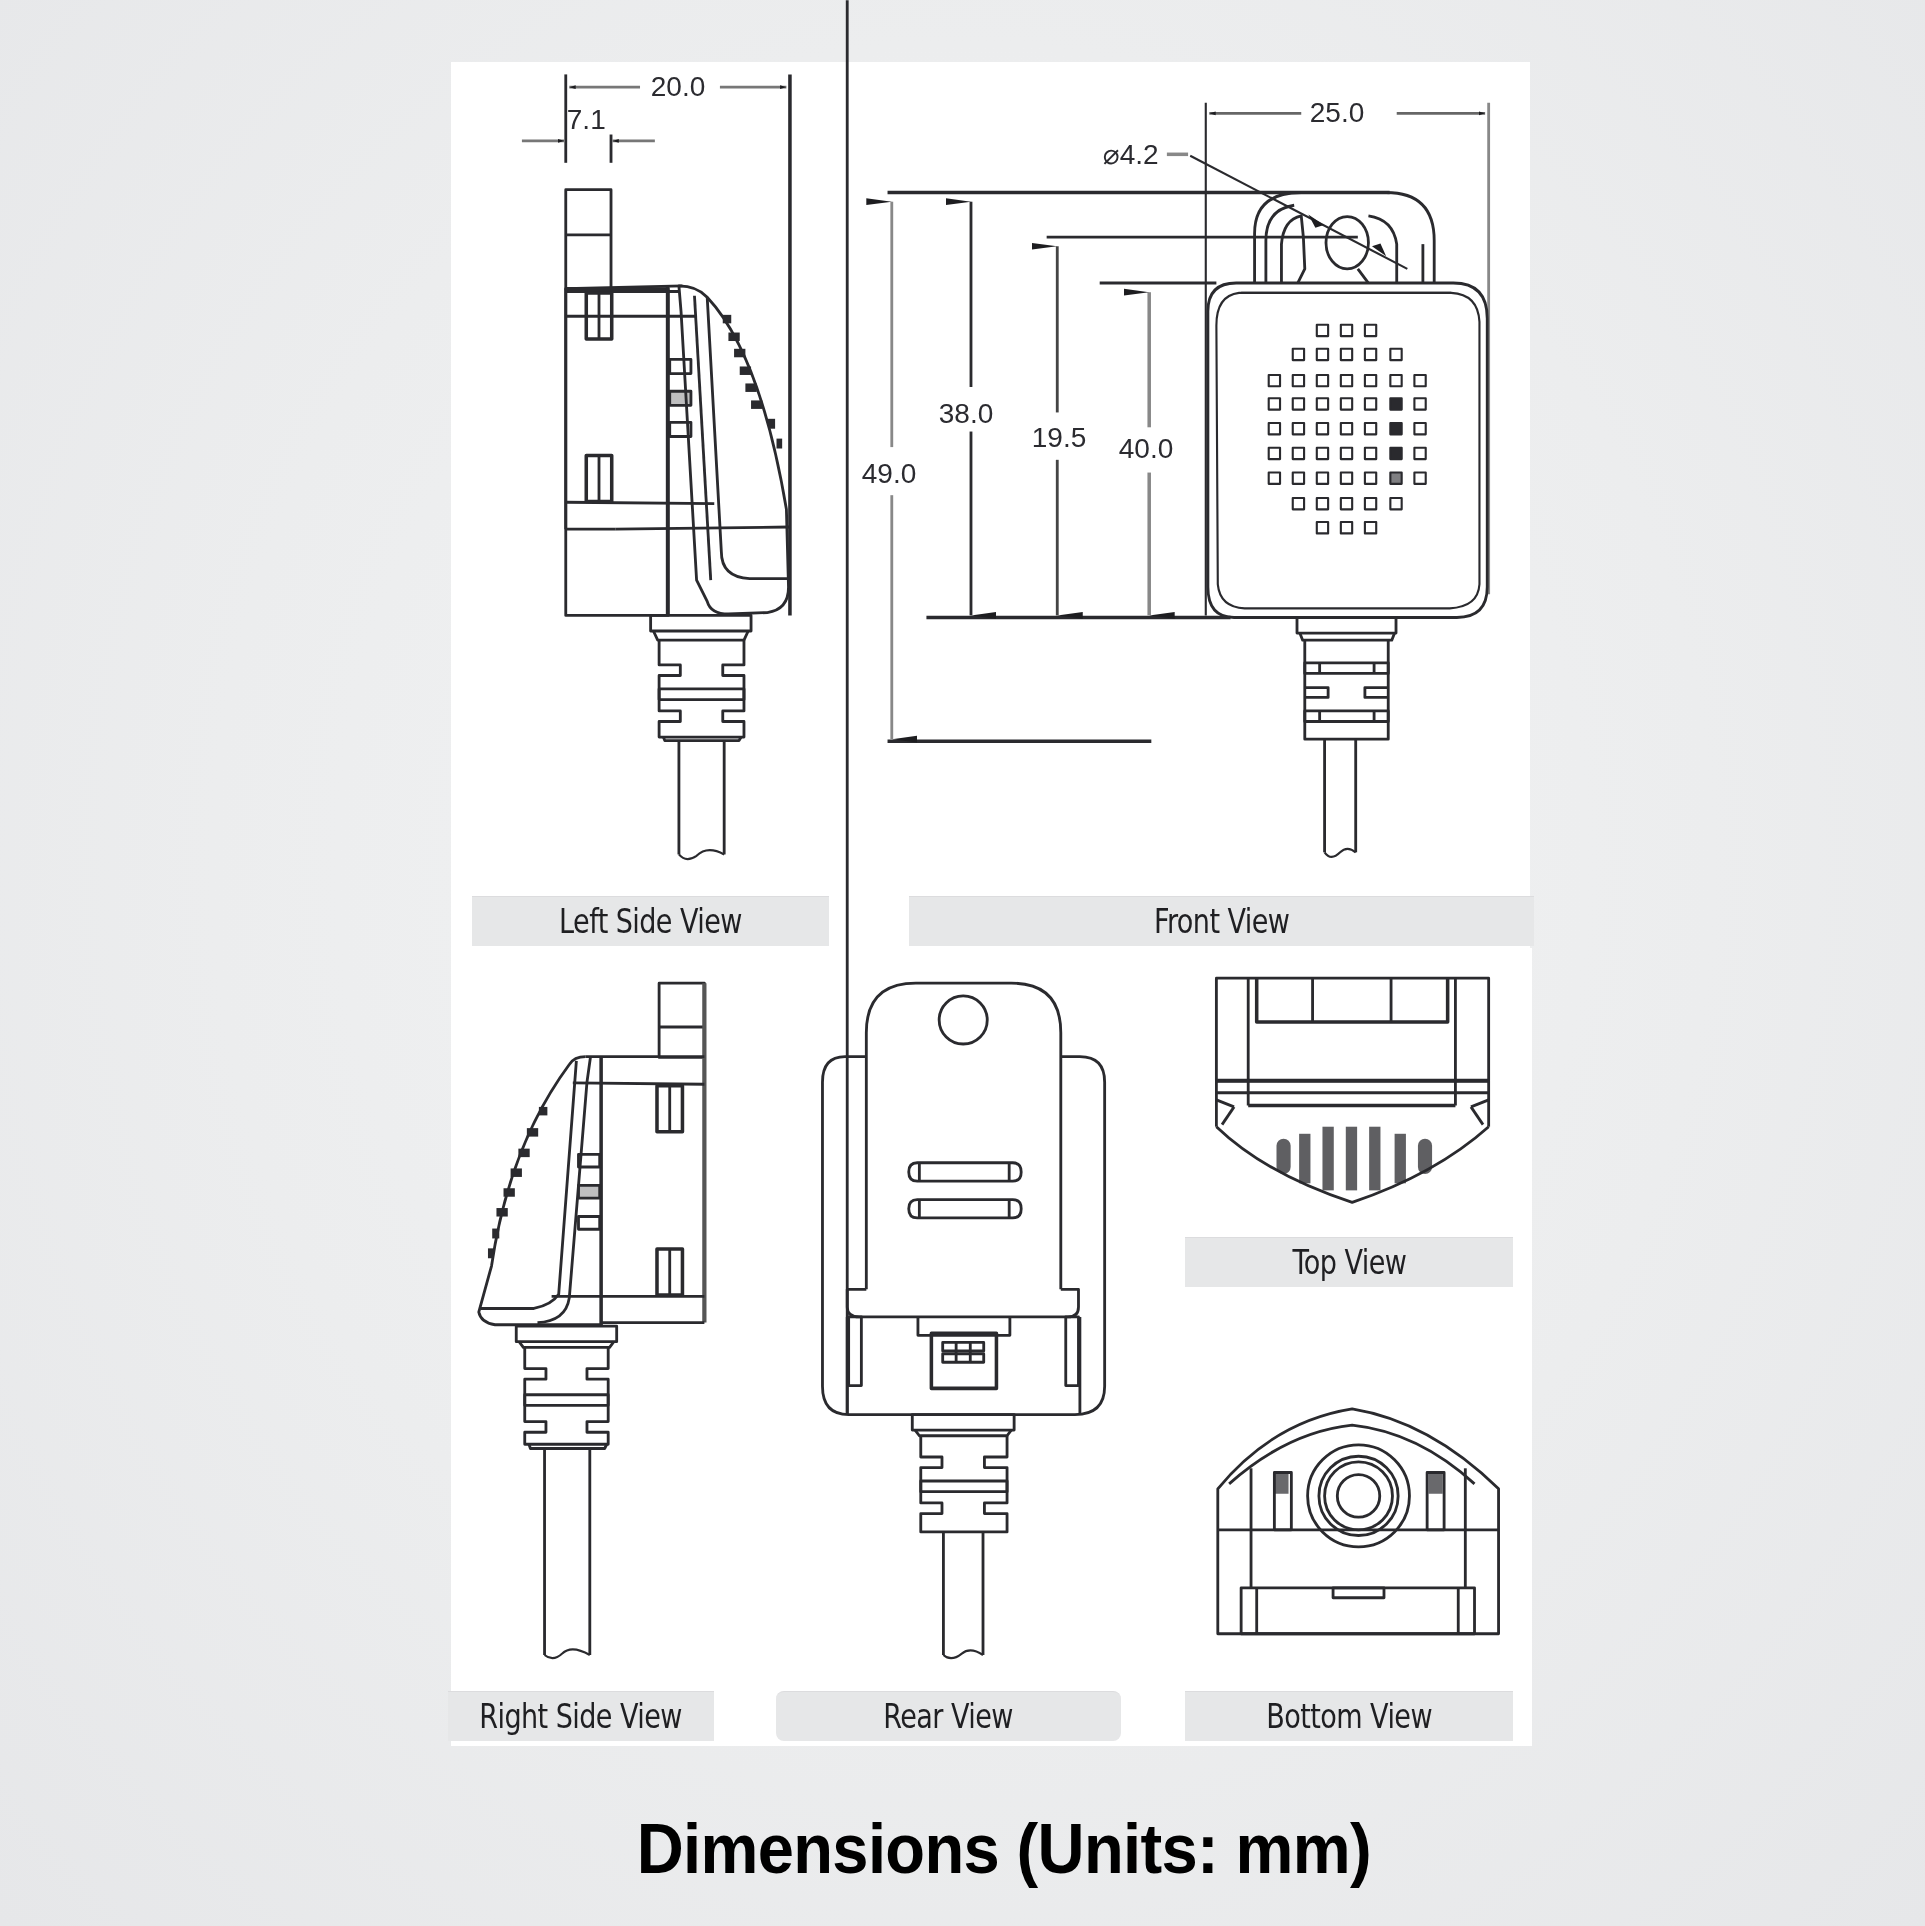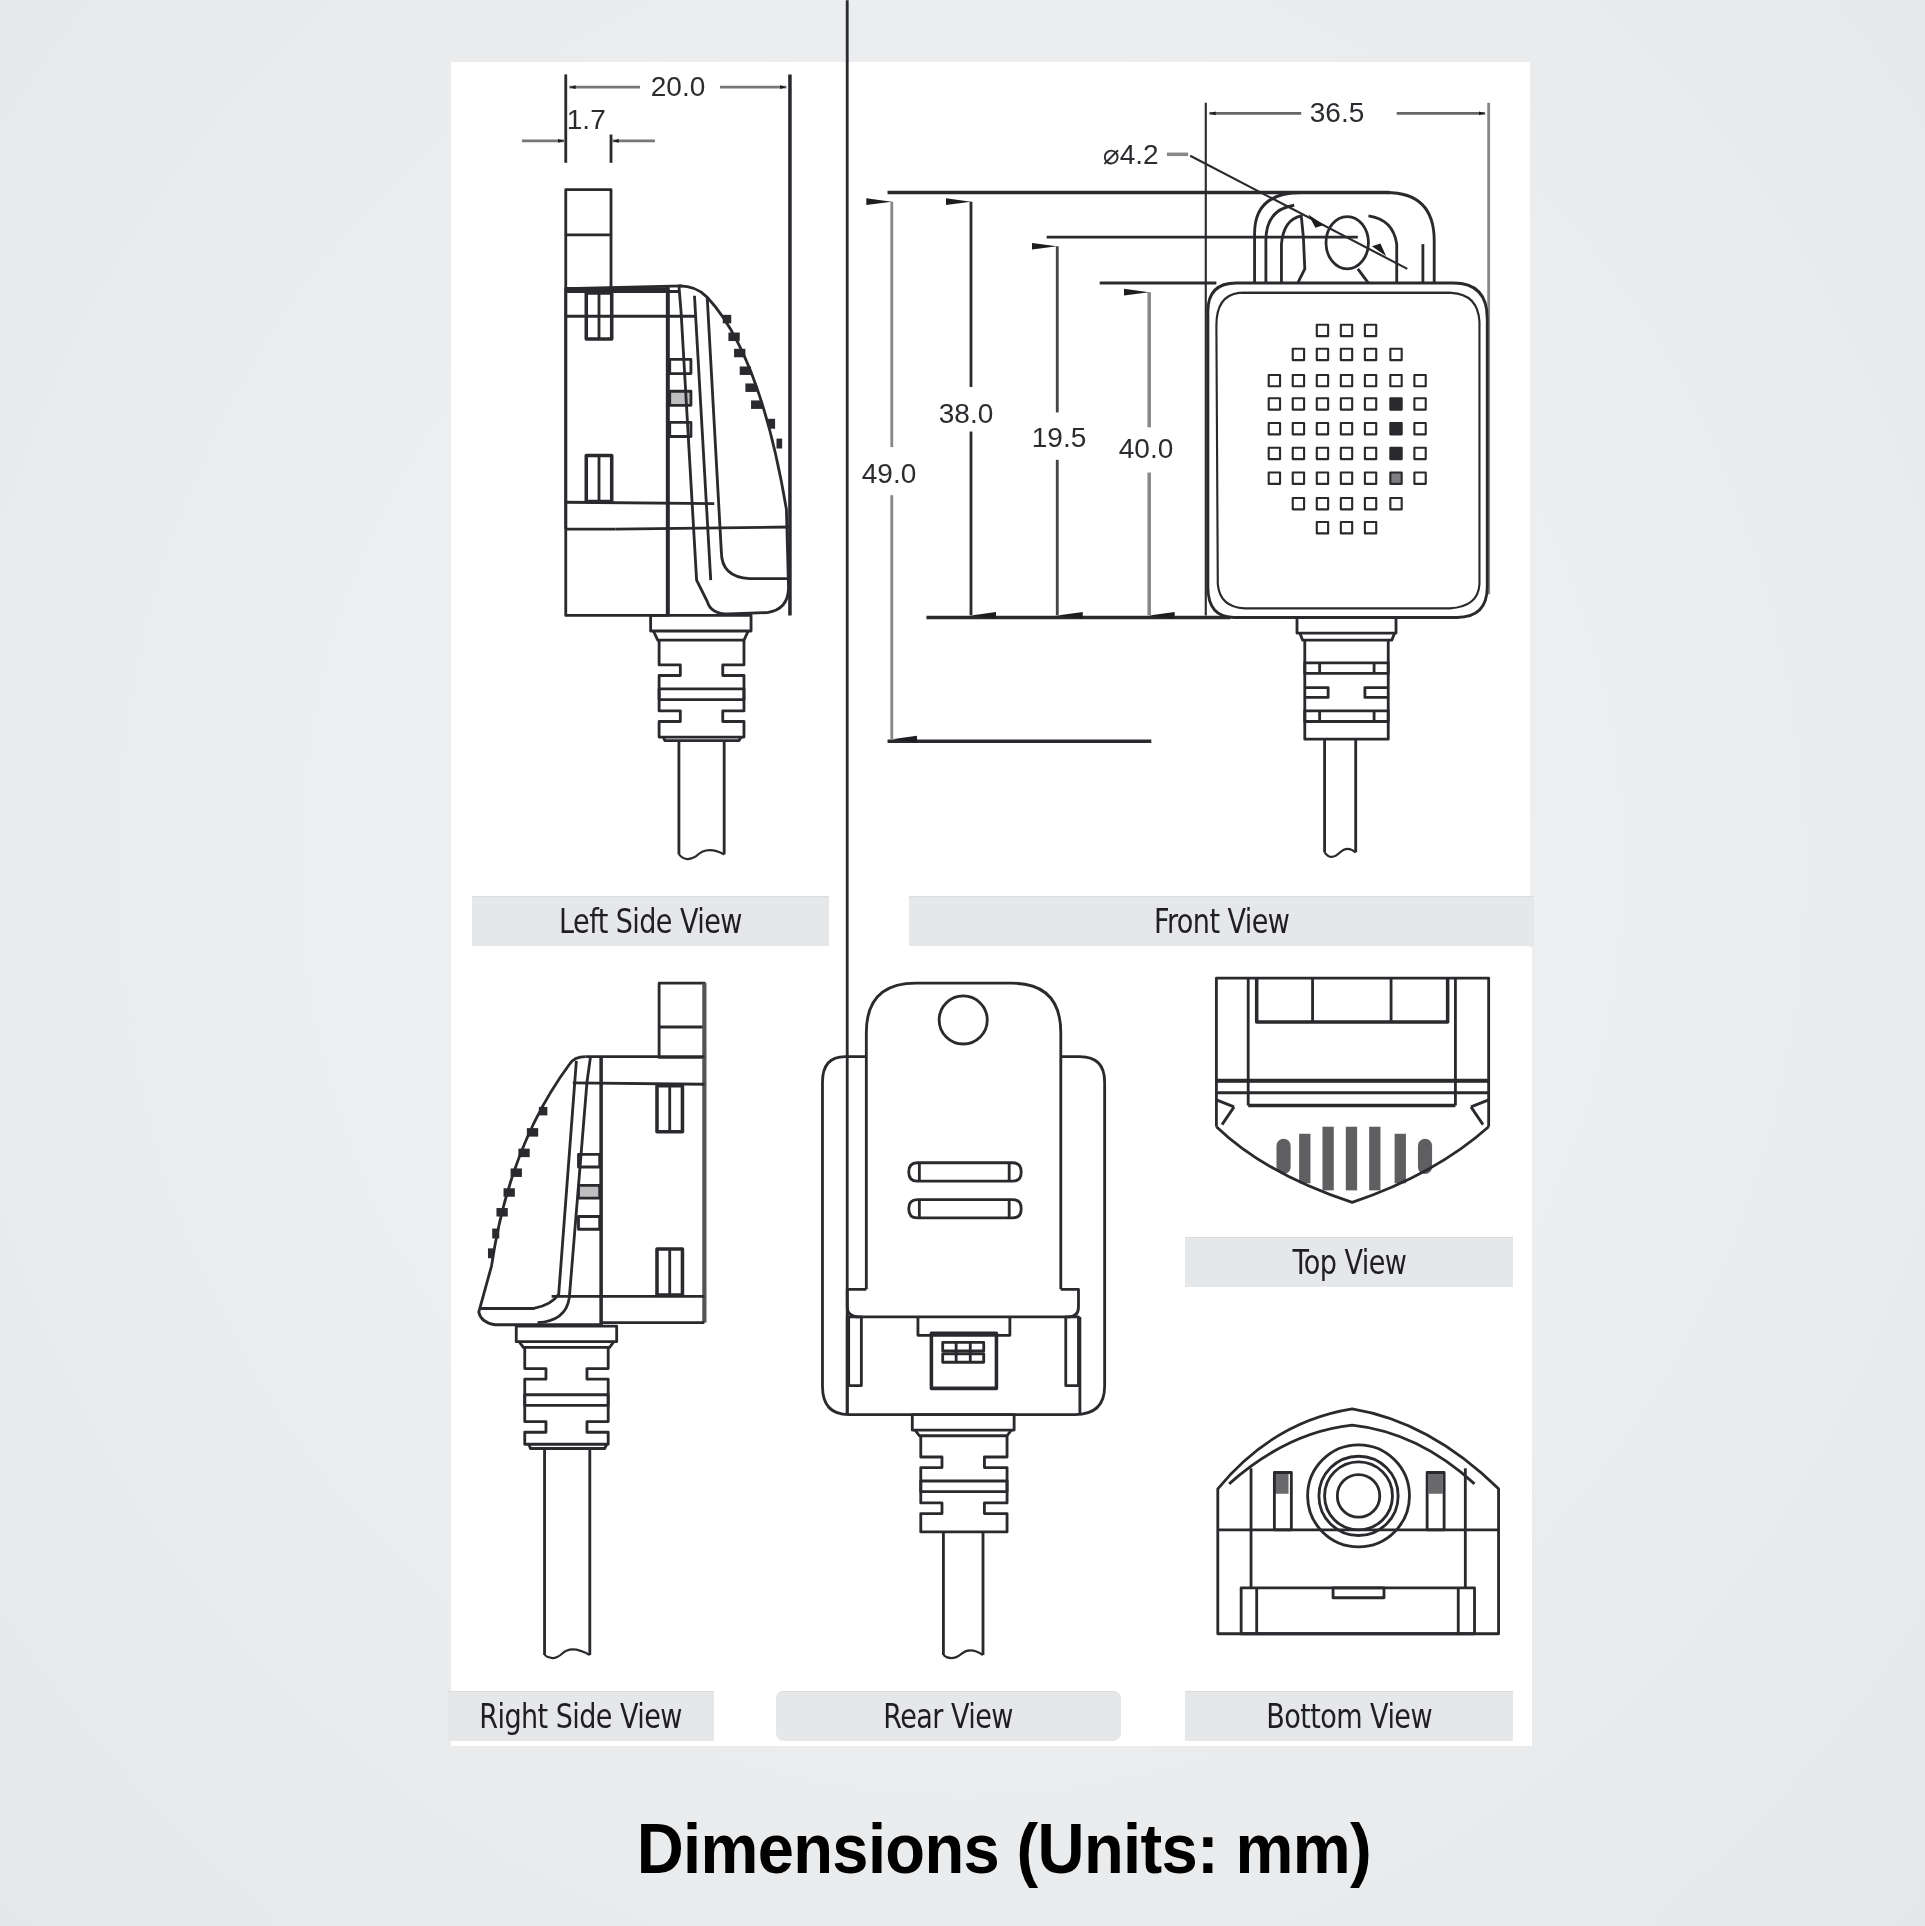--- a/index.html
+++ b/index.html
@@ -352,22 +352,22 @@
       <rect x="2020" y="2082" width="20" height="30" fill="#2a2a2e" fill-opacity="0.7" stroke="none"></rect>
       <rect x="1755" y="2245" width="330" height="65"></rect>
       <line x1="1777" y1="2245" x2="1777" y2="2310"></line>
       <line x1="2062" y1="2245" x2="2062" y2="2310"></line>
       <rect x="1885" y="2245" width="72" height="14"></rect>
     </g>
   </g>
 </svg>
 
 <div class="dim" style="left:648px; top:73px;">20.0</div>
-<div class="dim" style="left:564px; top:106px; background:transparent;">1.7</div>
-<div class="dim" style="left:1307px; top:99px;">36.5</div>
+<div class="dim" style="left:564px; top:106px; background:transparent;">7.1</div>
+<div class="dim" style="left:1307px; top:99px;">25.0</div>
 <div class="dim" style="left:1100px; top:141px;">⌀4.2</div>
 <div class="dim" style="left:859px; top:460px;">49.0</div>
 <div class="dim" style="left:936px; top:400px;">38.0</div>
 <div class="dim" style="left:1029px; top:424px;">19.5</div>
 <div class="dim" style="left:1116px; top:435px;">40.0</div>
 
 <div class="label-bar" style="left:472px; top:896px; width:357px;">
     <span>Left Side View</span>
   </div>
 <div class="label-bar" style="left:909px; top:896px; width:625px;">

